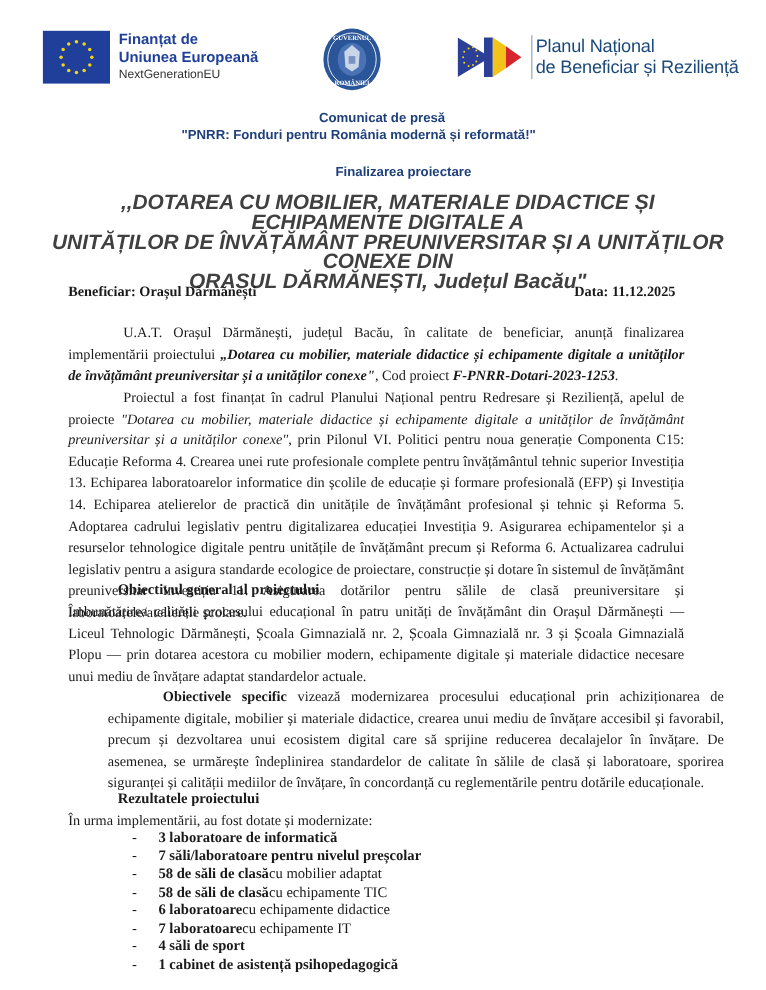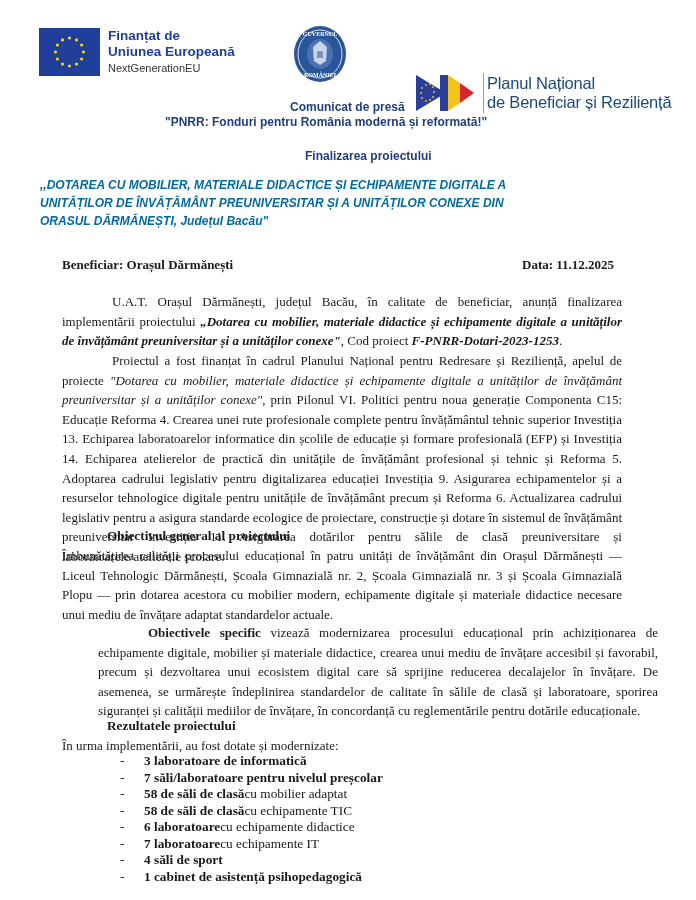--- a/index.html
+++ b/index.html
@@ -9,31 +9,31 @@
   .logos { position: absolute; top: 0; left: 0; width: 696px; height: 95px; }
   .eu-logo { position: absolute; left: 39px; top: 28px; display: flex; align-items: center; }
   .eu-flag { width: 61px; height: 48px; background: #1f3f9a; position: relative; }
   .eu-flag svg { position: absolute; left: 0; top: 0; }
   .eu-text { margin-left: 8px; font-family: "Liberation Sans", sans-serif; line-height: 16px; }
   .eu-text .l1, .eu-text .l2 { color: #1f3f9a; font-weight: bold; font-size: 13.5px; }
   .eu-text .l3 { color: #333; font-size: 11px; }
 
   .gov-logo { position: absolute; left: 293px; top: 25px; width: 54px; height: 58px; }
 
-  .pnrr-logo { position: absolute; left: 416px; top: 30px; display: flex; align-items: center; margin-top: 41px; }
+  .pnrr-logo { position: absolute; left: 416px; top: 30px; display: flex; align-items: center; }
   .pnrr-arrows { width: 64px; height: 44px; }
   .pnrr-sep { width: 1px; height: 40px; background: #8aa0b8; margin: 0 3px 0 3px; }
   .pnrr-text { font-family: "Liberation Sans", sans-serif; color: #1b4a7a; font-size: 16.5px; line-height: 19px; letter-spacing: -0.2px; }
 
   
   .headings { position: absolute; top: 100px; left: 0; width: 696px; text-align: center; font-family: "Liberation Sans", sans-serif; color: #1e3f7a; font-weight: bold; font-size: 12px; }
   .headings .h1 { position: absolute; left: 290px; top: 0; width: 200px; text-align: left; }
   .headings .h2 { position: absolute; left: 165px; top: 15px; width: 400px; text-align: left; }
   .headings .h3 { position: absolute; left: 305px; top: 49px; width: 200px; text-align: left; }
-  .project-title { position: absolute; top: 176px; left: 40px; width: 625px; text-align: left; font-family: "Liberation Sans", sans-serif; color: #0369a1; font-weight: bold; font-style: italic; font-size: 12px; line-height: 18px; }
+  .project-title { position: absolute; top: 176px; left: 40px; width: 625px; text-align: center; font-family: "Liberation Sans", sans-serif; color: #404040; font-weight: bold; font-style: italic; font-size: 19px; line-height: 18px; }
 
   
   .benef { position: absolute; top: 257px; left: 62px; font-weight: bold; font-size: 13px; }
   .date { position: absolute; top: 257px; left: 522px; font-weight: bold; font-size: 13px; }
 
   
   .para { position: absolute; left: 62px; width: 560px; font-size: 13px; line-height: 19.6px; text-align: justify; }
   .indent { text-indent: 50px; }
   .p1 { top: 292px; }
   .p2 { top: 351px; }
@@ -114,21 +114,21 @@
     <div class="pnrr-text">
       <div>Planul Național</div>
       <div>de Beneficiar și Reziliență</div>
     </div>
   </div>
 </div>
 
 <div class="headings">
   <div class="h1">Comunicat de presă</div>
   <div class="h2">"PNRR: Fonduri pentru România modernă și reformată!"</div>
-  <div class="h3">Finalizarea proiectului</div>
+  <div class="h3">Finalizarea proiectare</div>
 </div>
 
 <div class="project-title">
   <div>,,DOTAREA CU MOBILIER, MATERIALE DIDACTICE ȘI ECHIPAMENTE DIGITALE A</div>
   <div>UNITĂȚILOR DE ÎNVĂȚĂMÂNT PREUNIVERSITAR ȘI A UNITĂȚILOR CONEXE DIN</div>
   <div>ORASUL DĂRMĂNEȘTI, Județul Bacău"</div>
 </div>
 
 <div class="benef">Beneficiar: Orașul Dărmănești</div>
 <div class="date">Data: 11.12.2025</div>

